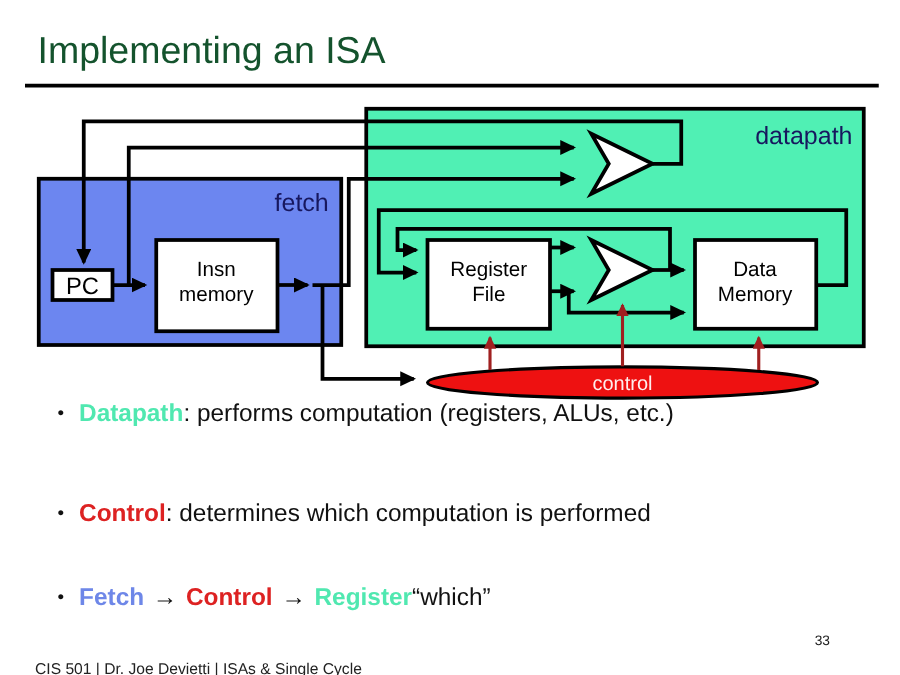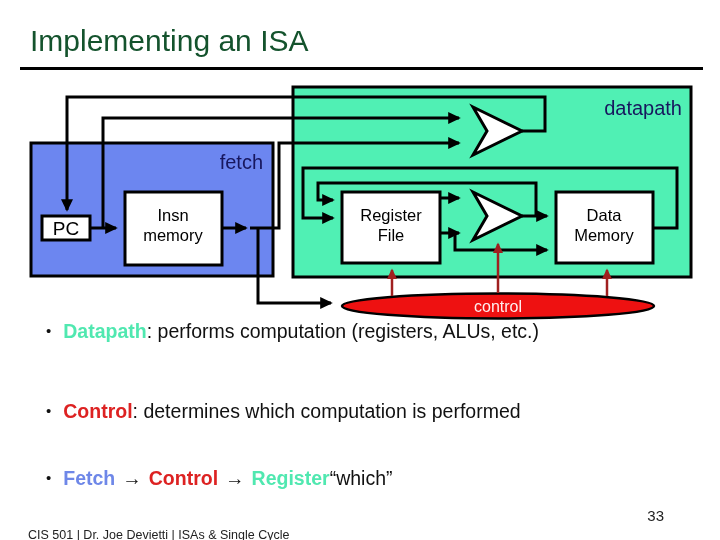--- a/index.html
+++ b/index.html
@@ -25,21 +25,21 @@
   .sub .dot{font-size:12px; margin-right:10px; vertical-align:2px;}
   .term{font-weight:bold;}
   .term-green{color:#50e8b0;}
   .term-red{color:#dd2222;}
   .term-blue{color:#6e87e8;}
   .arr{padding:0 7px; font-weight:400; color:#111;}
   .footer-left{
     position:absolute; left:28px; top:528px; font-size:12.5px; color:#222;
   }
   .footer-page{
-    position:absolute; right:56px; top:507px; font-size:15px; color:#222;
+    position:absolute; right:56px; top:507px; font-size:11px; color:#222;
   }
 </style>
 </head>
 <body>
 
 <div class="slide">
 
   <h1 class="title">Implementing an ISA</h1>
   <div class="title-rule"></div>
 

